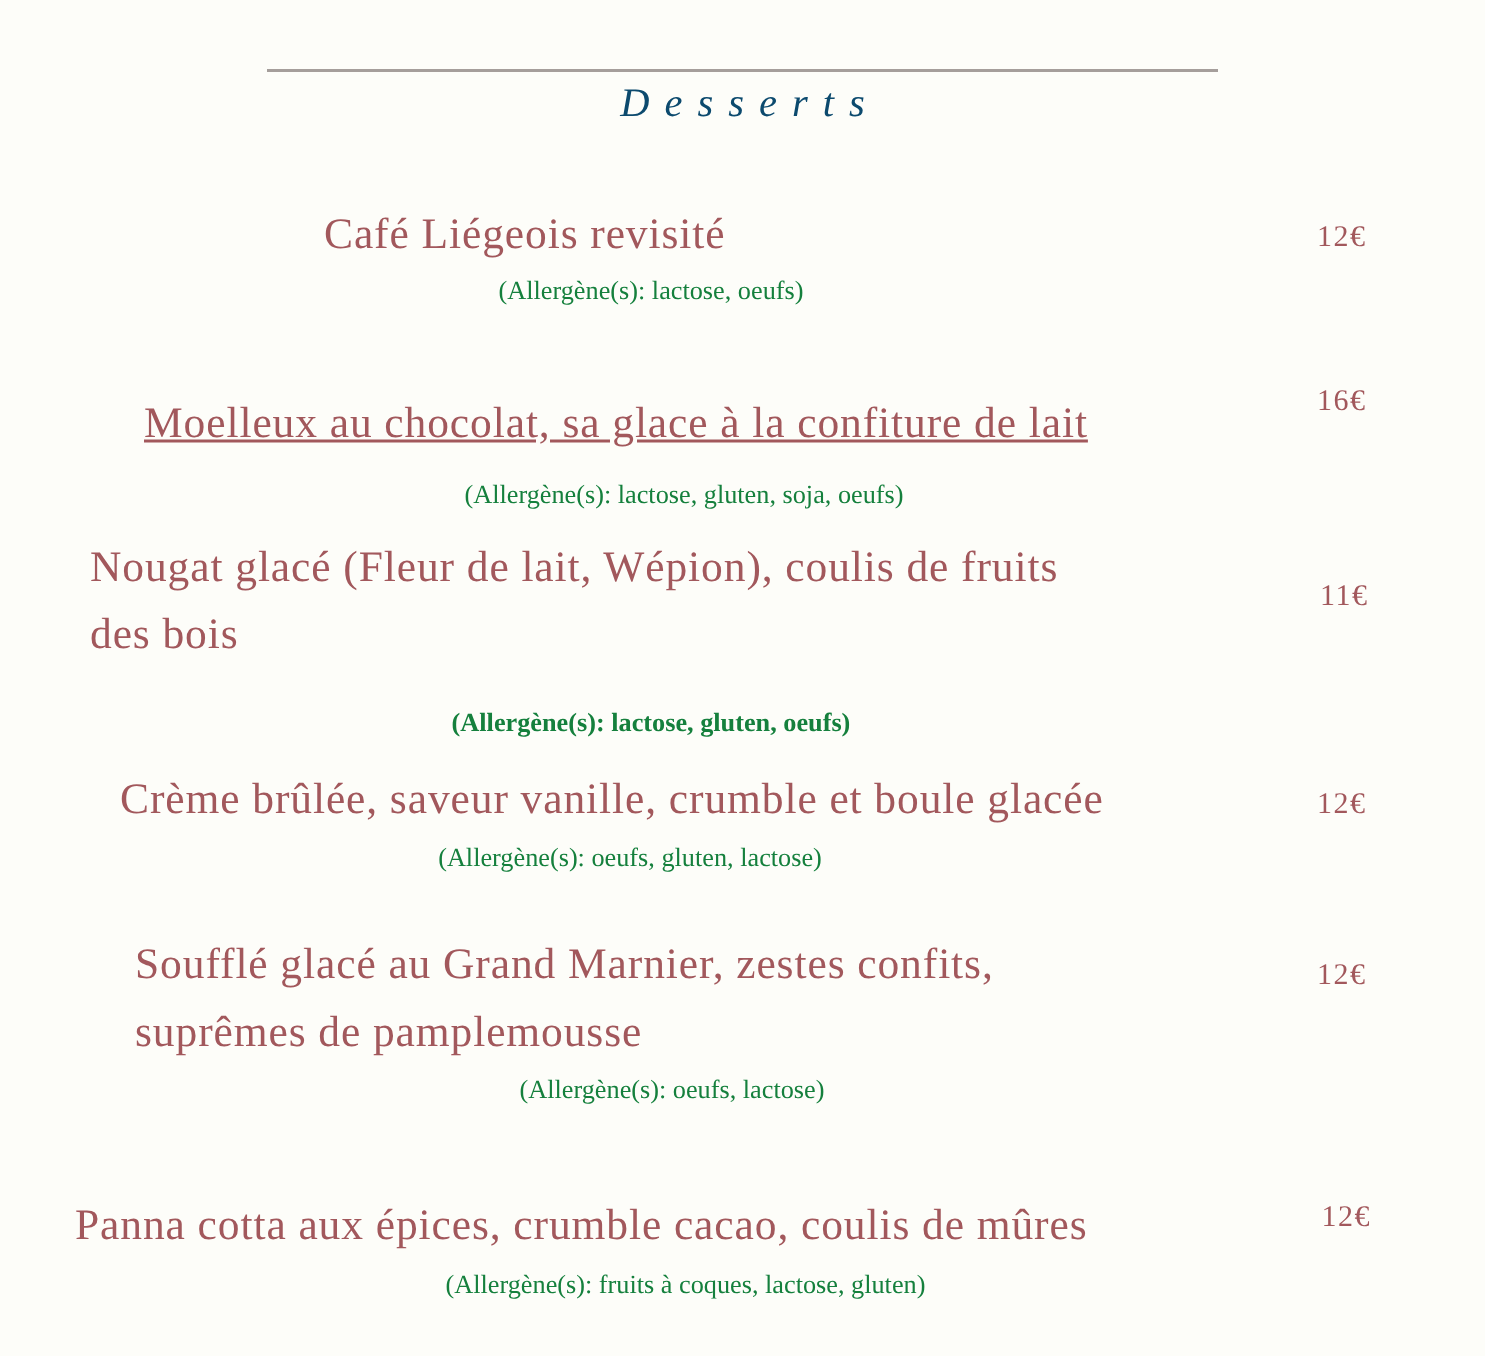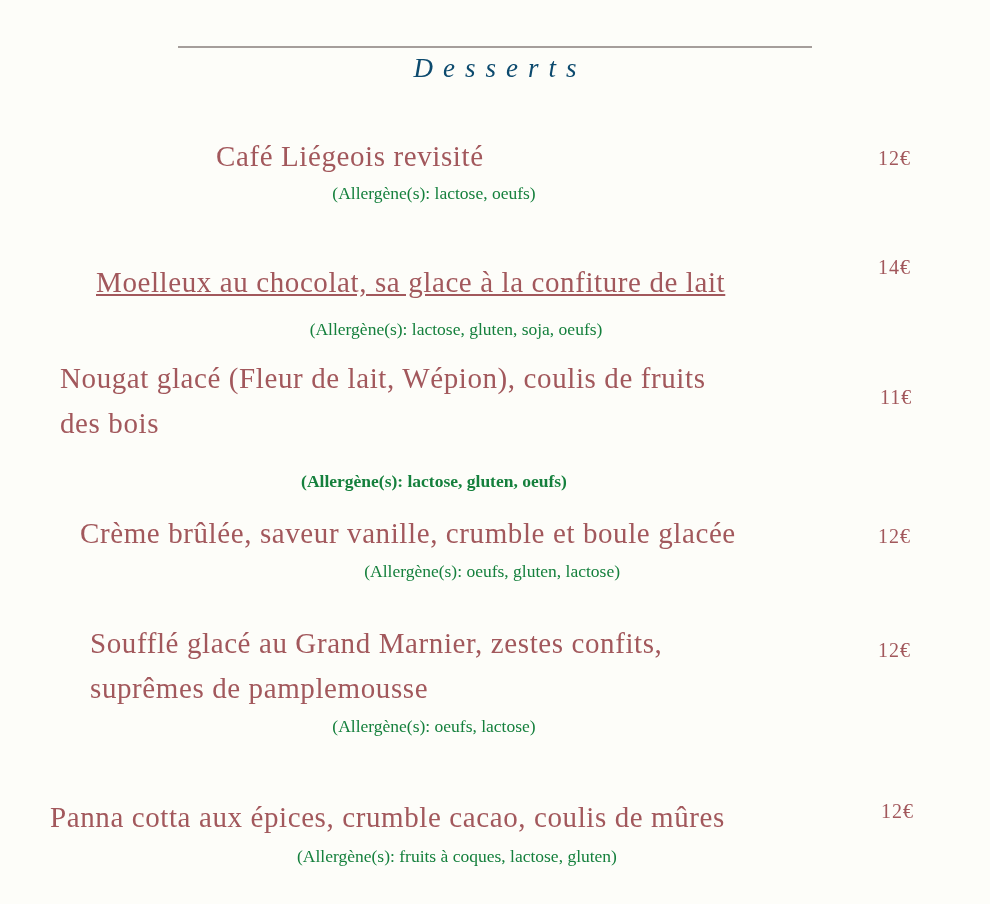--- a/index.html
+++ b/index.html
@@ -71,43 +71,43 @@
 <div class="item-name" style="left:216px; width:400px; top:134px;">
   <span>Café Liégeois revisité</span>
 </div>
 <div class="item-allergens" style="left:234px; width:400px; top:182px;">(Allergène(s): lactose, oeufs)</div>
 <div class="item-price" style="left:878px; top:143px;">12€</div>
 
 <div class="item-name" style="left:96px; width:752px; top:260px;text-decoration:underline;">
   <span>Moelleux au chocolat, sa glace à la confiture de lait</span>
 </div>
 <div class="item-allergens" style="left:206px; width:500px; top:302px;margin-top:16px;">(Allergène(s): lactose, gluten, soja, oeufs)</div>
-<div class="item-price" style="left:878px; top:252px;">14€</div>
+<div class="item-price" style="left:878px; top:252px;">16€</div>
 
 <div class="item-name" style="left:60px; width:764px; top:356px;">
   <span>Nougat glacé (Fleur de lait, Wépion), coulis de fruits</span>
 </div>
 <div class="item-name" style="left:60px; width:764px; top:401px;">
   <span>des bois</span>
 </div>
 <div class="item-allergens" style="left:234px; width:400px; top:470px;font-weight:bold;">(Allergène(s): lactose, gluten, oeufs)</div>
 <div class="item-price" style="left:880px; top:382px;">11€</div>
 
 <div class="item-name" style="left:80px; width:756px; top:511px;">
   <span>Crème brûlée, saveur vanille, crumble et boule glacée</span>
 </div>
-<div class="item-allergens" style="left:220px; width:400px; top:560px;text-align:right;">(Allergène(s): oeufs, gluten, lactose)</div>
+<div class="item-allergens" style="left:220px; width:400px; top:560px;">(Allergène(s): oeufs, gluten, lactose)</div>
 <div class="item-price" style="left:878px; top:521px;">12€</div>
 
 <div class="item-name" style="left:90px; width:676px; top:621px;">
   <span>Soufflé glacé au Grand Marnier, zestes confits,</span>
 </div>
 <div class="item-name" style="left:90px; width:676px; top:666px;">
   <span>suprêmes de pamplemousse</span>
 </div>
-<div class="item-allergens" style="left:234px; width:400px; top:715px;">(Allergène(s): oeufs, lactose)</div>
+<div class="item-allergens" style="left:248px; width:400px; top:715px;">(Allergène(s): oeufs, lactose)</div>
 <div class="item-price" style="left:878px; top:635px;">12€</div>
 
 <div class="item-name" style="left:50px; width:770px; top:795px;">
   <span>Panna cotta aux épices, crumble cacao, coulis de mûres</span>
 </div>
 <div class="item-allergens" style="left:207px; width:500px; top:845px;">(Allergène(s): fruits à coques, lactose, gluten)</div>
 <div class="item-price" style="left:881px; top:796px;">12€</div>
 
 </body></html>

